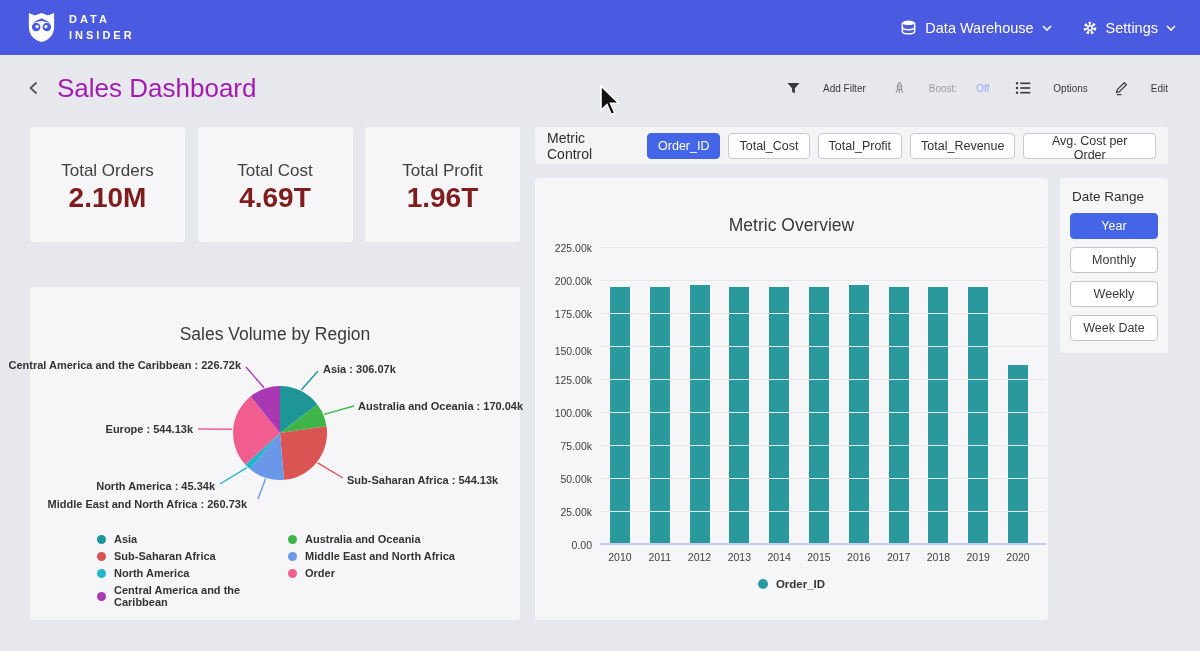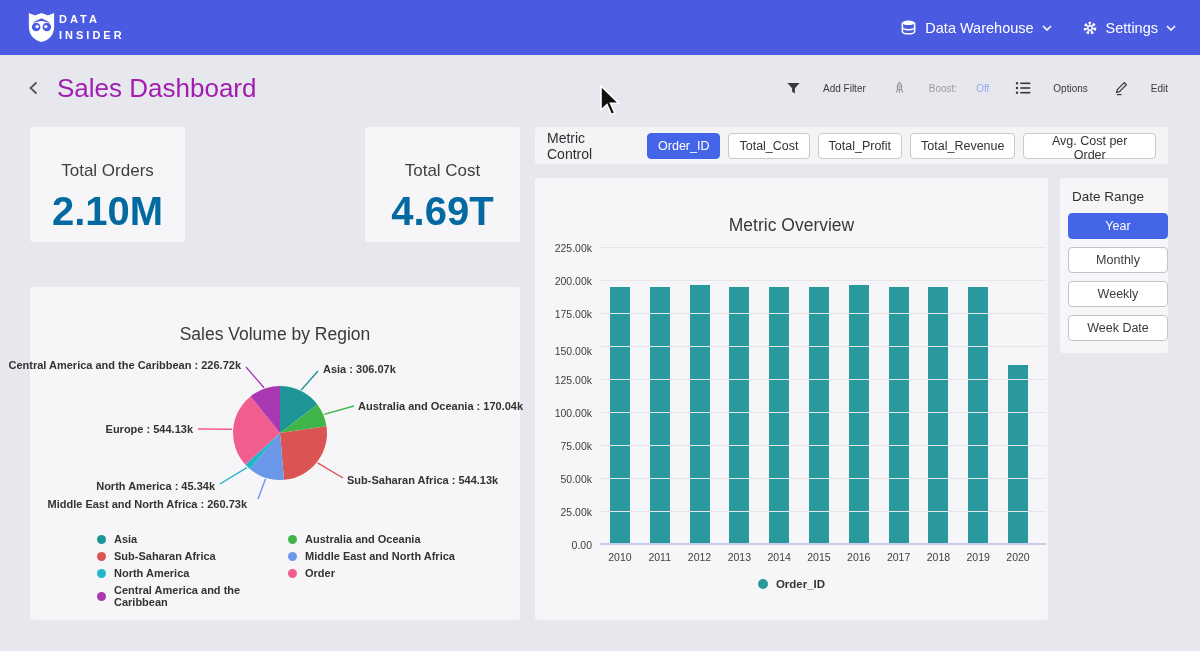--- a/index.html
+++ b/index.html
@@ -2,21 +2,21 @@
 <html style="--accent: #4565e9; --navbar: #4a5be1;"><head>
 <meta charset="utf-8">
 <style>
   * { margin:0; padding:0; box-sizing:border-box; }
   html,body { width:1200px; height:651px; overflow:hidden; }
   body { font-family:"Liberation Sans", sans-serif; background:#e7e7ee; position:relative; }
   .page { position:absolute; inset:0; }
 
   
   .navbar { position:absolute; top:0; left:0; right:0; height:55px; background:var(--navbar); display:flex; align-items:center; justify-content:space-between; padding:0 24px; }
-  .brand { display:flex; align-items:center; cursor:pointer; }
+  .brand { display:flex; align-items:center; gap:10px; cursor:pointer; }
   .brand-text span { display:block; color:#fff; font-size:11px; font-weight:bold; letter-spacing:3px; line-height:1.45; }
   .nav-right { display:flex; align-items:center; gap:30px; }
   .nav-pill { background:#fff; border:none; border-radius:8px; height:34px; padding:0 15px; display:flex; align-items:center; gap:8px; color:var(--accent); font-size:14px; font-weight:bold; font-family:inherit; cursor:pointer; }
   .nav-item { display:flex; align-items:center; gap:8px; color:#fff; font-size:14.5px; cursor:pointer; }
 
   
   .header-row { position:absolute; top:55px; left:0; right:0; height:66px; display:flex; align-items:center; justify-content:space-between; padding:0 32px 0 26px; }
   .header-left { display:flex; align-items:center; gap:15px; }
   .page-title { font-size:26px; font-weight:500; color:#a21caf; }
   .back-btn { background:none; border:none; cursor:pointer; display:flex; align-items:center; }
@@ -26,21 +26,21 @@
   .boost-off { color:#93abef; margin-left:-3px; }
 
   
   .panel { background:#f6f6f8; border-radius:3px; position:absolute; }
   .panel-title { text-align:center; font-size:17.5px; font-weight:500; color:#3a3a3a; padding-top:17px;margin-top:20px; }
 
   
   .kpi-row { position:absolute; left:30px; top:127px; width:490px; display:flex; justify-content:space-between; }
   .kpi-card { width:155px; height:115px; background:#f6f6f8; border-radius:3px; text-align:center; padding-top:34px; }
   .kpi-label { font-size:17px; font-weight:500; color:#3f3f41; }
-  .kpi-value { font-size:40px; font-weight:bold; color:#0369a1; margin-top:8px; }
+  .kpi-value { font-size:28px; font-weight:bold; color:#7f1d1d; margin-top:1px; }
 
   
   .pie-panel { left:30px; top:287px; width:490px; height:333px; }
   #pie-svg { position:absolute; inset:0; width:100%; height:100%; }
   .pie-label { position:absolute; font-size:11px; font-weight:bold; color:#333; white-space:nowrap; }
   .pl0 { left:293px; top:76px; }
   .pl1 { left:328px; top:113px; }
   .pl2 { left:317px; top:187px; }
   .pl3 { right:273px; top:211px; }
   .pl4 { right:305px; top:193px; }
@@ -67,21 +67,21 @@
   .bar-slot { flex:1; display:flex; justify-content:center; align-items:flex-end; height:100%; }
   .bar { width:20px; cursor:pointer; }
   #xlabels { position:absolute; left:65px; top:373px; width:438px; display:flex; }
   .xlabel { flex:1; text-align:center; font-size:10.5px; color:#3f3f3f; }
   .bar-legend { position:absolute; left:0; right:0; top:400px; display:flex; justify-content:center; align-items:center; gap:8px; font-size:11.5px; font-weight:bold; color:#333; }
   .bar-legend .dot { width:10px; height:10px; border-radius:50%; }
 
   
   .date-panel { left:1060px; top:178px; width:108px; height:175px; padding:11px 8px; }
   .date-label { font-size:13.5px; font-weight:500; color:#2f2f31; margin:0 0 9px 4px; }
-  .drbtn { display:block; width:100px; height:26px; margin:0 auto 8px; background:#fff; border:1px solid #c3c3c9; border-radius:4px; font-size:12.5px; color:#3a3a3a; font-family:inherit; cursor:pointer; }
+  .drbtn { display:block; width:88px; height:26px; margin:0 auto 8px; background:#fff; border:1px solid #c3c3c9; border-radius:4px; font-size:12.5px; color:#3a3a3a; font-family:inherit; cursor:pointer; }
   .drbtn.sel { background:var(--accent); border-color:var(--accent); color:#fff; }
 
   .cursor { position:absolute; left:599px; top:85px; z-index:20; pointer-events:none; }
 </style>
 </head>
 <body>
 
 <div class="page">
 
   <nav class="navbar">
@@ -174,20 +174,24 @@
   </div>
 
   <div class="kpi-row">
     <div class="kpi-card">
       <div class="kpi-label">Total Orders</div>
       <div class="kpi-value">2.10M</div>
     </div>
     <div class="kpi-card">
       <div class="kpi-label">Total Cost</div>
       <div class="kpi-value">4.69T</div>
+    </div>
+    <div class="kpi-card">
+      <div class="kpi-label">Total Profit</div>
+      <div class="kpi-value">1.96T</div>
     </div>
   </div>
 
   <section class="panel pie-panel">
     <div class="panel-title">Sales Volume by Region</div>
     <svg id="pie-svg" viewBox="0 0 490 333">
         <path d="M250,146 L250.0,99.0 A47,47 0 0 1 287.3,117.4 Z" fill="#1e9596"></path>
         <path d="M271.2,103.0 Q279.6,93.5 288,84" fill="none" stroke="#1e9596" stroke-width="1.4"></path>
         <path d="M250,146 L287.3,117.4 A47,47 0 0 1 296.5,139.2 Z" fill="#3fb549"></path>
         <path d="M294.2,127.3 Q309.1,123.2 324,119" fill="none" stroke="#3fb549" stroke-width="1.4"></path>

